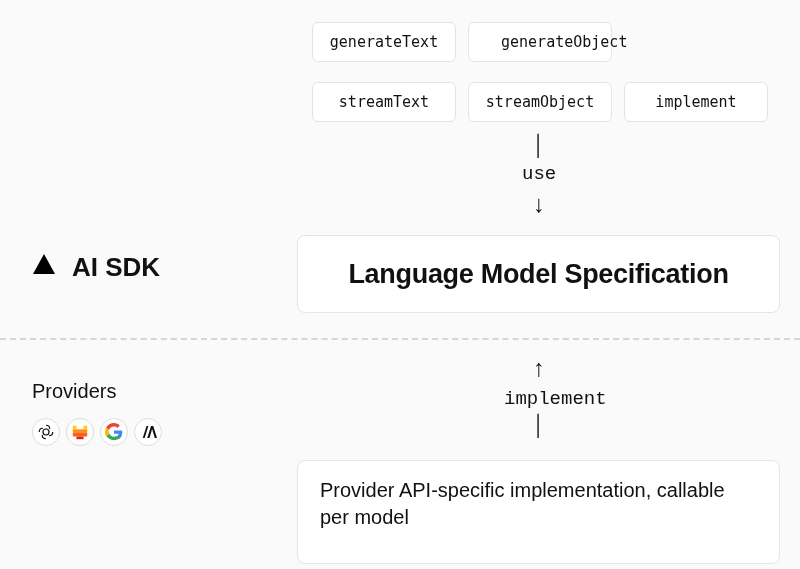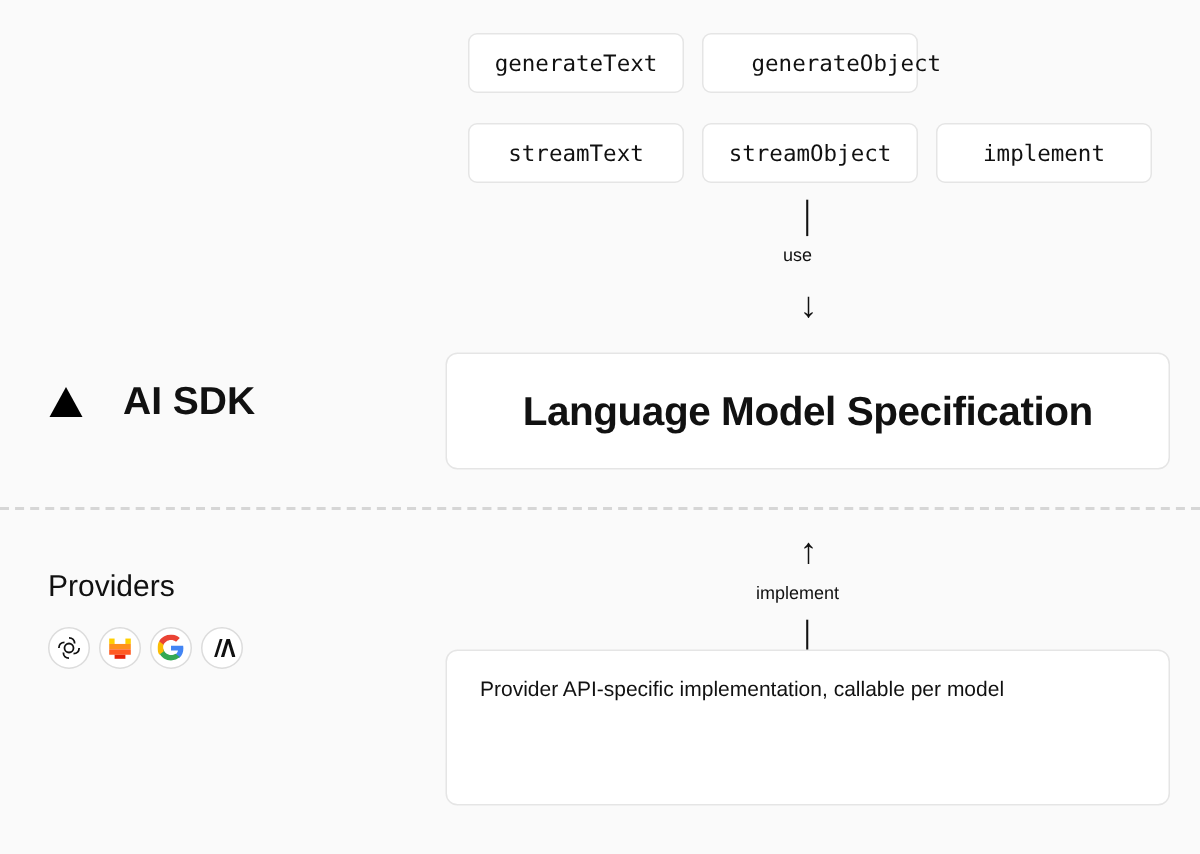--- a/index.html
+++ b/index.html
@@ -20,44 +20,44 @@
     border: 1px solid #e5e5e5;
     border-radius: 6px;
     text-align: center;
     font-size: 15px;
     padding: 10px 0;
     width: 144px;
   }
 
   
   .arrow-line { position: absolute; font-size: 20px; font-weight: 300; width: 20px; text-align: center; }
-  .arrow-label { position: absolute; font-size: 12px; }
+  .arrow-label { position: absolute; font-size: 19px; font-family: Liberation Mono, monospace; }
 
   
   .big-box {
     position: absolute;
     background: #fff;
     border: 1px solid #e5e5e5;
     border-radius: 8px;
   }
   #spec-box {
     left: 297px; top: 235px; width: 483px; height: 78px;
     display: flex; align-items: center; justify-content: center;
     font-size: 27px; font-weight: 600; letter-spacing: -0.3px;
   }
   #impl-box {
-    left: 297px; top: 433px; width: 483px; height: 104px;
+    left: 297px; top: 460px; width: 483px; height: 104px;
     padding: 16px 22px;
-    font-size: 14px; font-weight: 500; line-height: 1.35;
+    font-size: 20px; font-weight: 500; line-height: 1.35;
   }
 
   
   #sdk-label {
     position: absolute; left: 32px; top: 252px;
-    display: flex; align-items: center; gap: 26px;
+    display: flex; gap: 16px;
     font-size: 26px; font-weight: 600;
   }
   #providers-label {
     position: absolute; left: 32px; top: 380px;
     font-size: 20px; font-weight: 500;
   }
   #providers-icons {
     position: absolute; left: 32px; top: 418px;
     display: flex; gap: 6px;
   }

